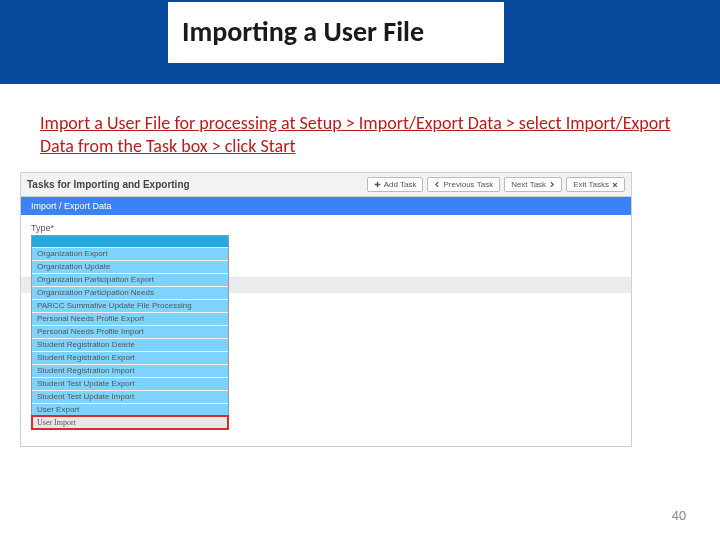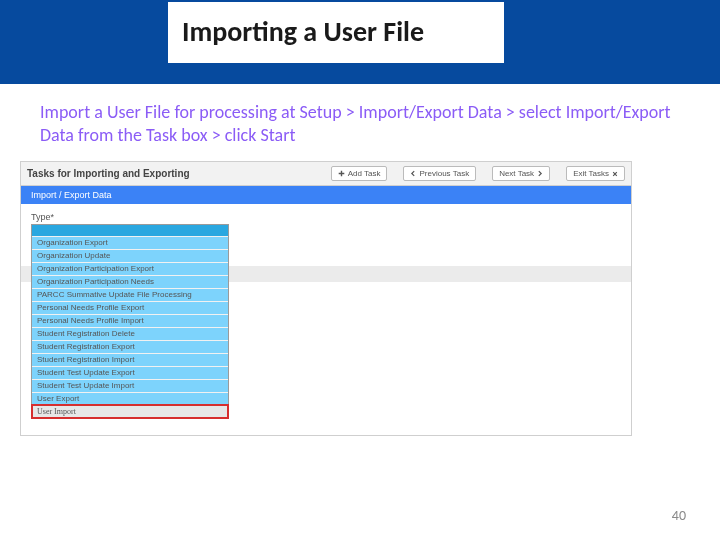--- a/index.html
+++ b/index.html
@@ -21,24 +21,25 @@
     position:absolute;
     left:168px; top:2px;
     background:#fff;
     padding:12px 80px 14px 14px;
     margin:0;
     font-size:28px;
     color:#1a1a1a;
     font-weight:700;
   }
   .instruction {
-    margin:17px 40px 14px 40px;
+    margin:28px 40px 14px 40px;
     font-size:18px;
-    color:#8b5cf6;
+    color:#b91c1c;
     line-height:1.28;
+    text-decoration:underline;
   }
   
   .mock {
     margin:12px 20px;
     width:612px;
     border:1px solid #cfcfcf;
     font-family: Arial, sans-serif;
     font-size:9px;
     color:#333;
     background:#fff;
@@ -49,21 +50,21 @@
     background:#f2f2f2;
     border-bottom:1px solid #d0d0d0;
     padding:4px 6px;
   }
   .mock-header .title {
     font-weight:bold;
     font-size:10px;
     color:#444;
     flex:1;
   }
-  .mock-header .btns { display:flex; gap:16px;border-radius:6px; }
+  .mock-header .btns { display:flex; gap:4px;border-radius:6px; }
   .mock-header .btn {
     background:#fff;
     border:1px solid #bbb;
     padding:2px 6px;
     font-size:8px;
     color:#555;
     display:flex;
     align-items:center;
     gap:3px;
     border-radius:2px;

